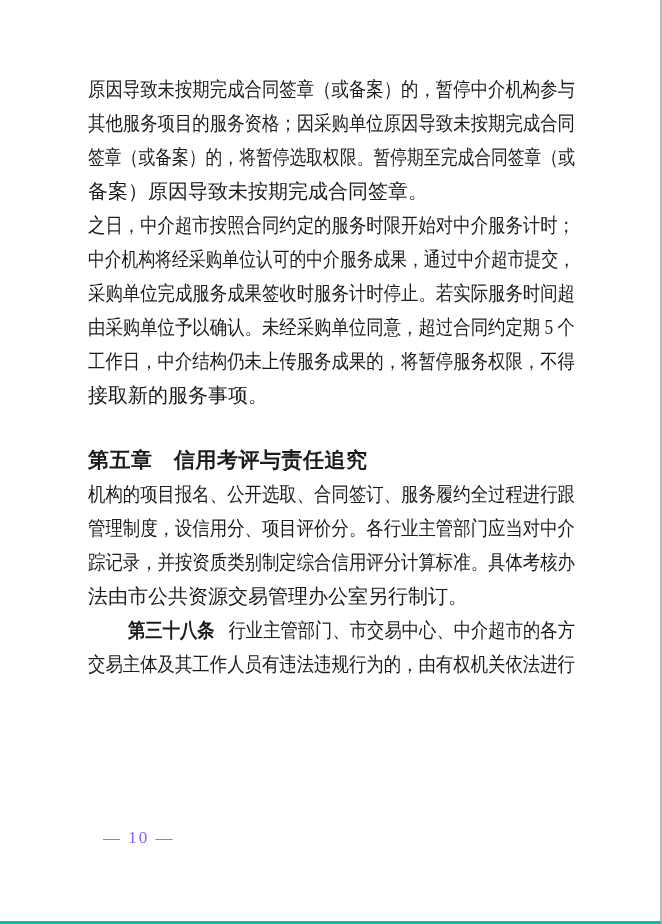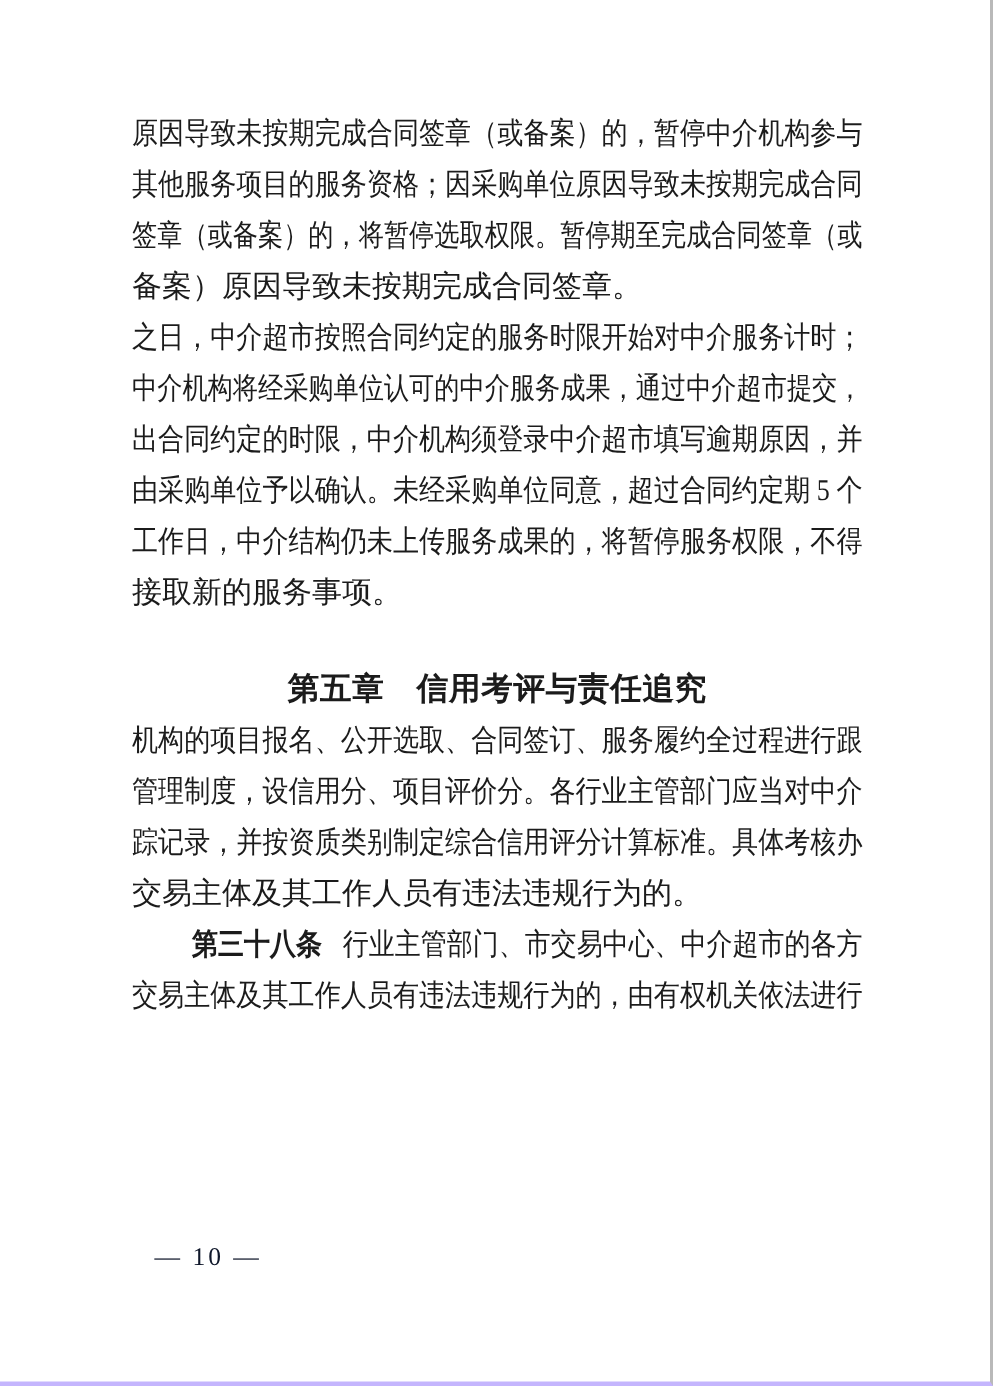--- a/index.html
+++ b/index.html
@@ -3,21 +3,21 @@
 <meta charset="utf-8">
 <style>
   html, body { margin: 0; padding: 0; background: #ffffff; }
   .page {
     position: relative;
     width: 662px;
     height: 924px;
     background: #ffffff;
     box-sizing: border-box;
     border-right: 2px solid #b9b9b9;
-    border-bottom: 3px solid #c4b5fd;
+    border-bottom: 3px solid #14b8a6;
     overflow: hidden;
     font-family: "Liberation Serif", "DejaVu Serif", serif;
     color: #1b1b1b;
   }
   .content {
     position: absolute;
     left: 88px;
     top: 72px;
     width: 487px;
   }
@@ -34,52 +34,51 @@
   }
   .line.indent .inner { margin-left: 40px; }
   .lead {
     font-weight: bold;
     margin-right: 16px;
   }
   .hline {
     height: 34px;
     line-height: 34px;
     margin-top: 31px;
-    text-align: center;
     font-weight: bold;
     font-size: 21px;
     font-family: "Liberation Sans", "DejaVu Sans", sans-serif;
     letter-spacing: 0.5px;
   }
   .footer {
     position: absolute;
     left: 103px;
     top: 828px;
     font-size: 17px;
     letter-spacing: 2px;
-    color: #0f172a;
+    color: #8b5cf6;
   }
 </style>
 </head>
 <body>
 
 <div class="page">
   <div class="content" id="doc-body">
       <div class="line"><span class="inner" style="transform: scaleX(0.869643);"><span>原因导致未按期完成合同签章（或备案）的，暂停中介机构参与</span></span></div>
       <div class="line"><span class="inner" style="transform: scaleX(0.869643);"><span>其他服务项目的服务资格；因采购单位原因导致未按期完成合同</span></span></div>
       <div class="line"><span class="inner" style="transform: scaleX(0.839655);"><span>签章（或备案）的，将暂停选取权限。暂停期至完成合同签章（或</span></span></div>
       <div class="line"><span class="inner"><span>备案）原因导致未按期完成合同签章。</span></span></div>
       <div class="line"><span class="inner" style="transform: scaleX(0.869643);"><span>之日，中介超市按照合同约定的服务时限开始对中介服务计时；</span></span></div>
       <div class="line"><span class="inner" style="transform: scaleX(0.839655);"><span>中介机构将经采购单位认可的中介服务成果，通过中介超市提交，</span></span></div>
-      <div class="line"><span class="inner" style="transform: scaleX(0.869643);"><span>出合同约定的时限，中介机构须登录中介超市填写逾期原因，并</span></span></div>
+      <div class="line"><span class="inner" style="transform: scaleX(0.869643);"><span>采购单位完成服务成果签收时服务计时停止。若实际服务时间超</span></span></div>
       <div class="line"><span class="inner" style="transform: scaleX(0.869643);"><span>由采购单位予以确认。未经采购单位同意，超过合同约定期 5 个</span></span></div>
       <div class="line"><span class="inner" style="transform: scaleX(0.869643);"><span>工作日，中介结构仍未上传服务成果的，将暂停服务权限，不得</span></span></div>
       <div class="line"><span class="inner"><span>接取新的服务事项。</span></span></div>
       <div class="hline">第五章　信用考评与责任追究</div>
       <div class="line"><span class="inner" style="transform: scaleX(0.869643);"><span>机构的项目报名、公开选取、合同签订、服务履约全过程进行跟</span></span></div>
       <div class="line"><span class="inner" style="transform: scaleX(0.869643);"><span>管理制度，设信用分、项目评价分。各行业主管部门应当对中介</span></span></div>
       <div class="line"><span class="inner" style="transform: scaleX(0.869643);"><span>踪记录，并按资质类别制定综合信用评分计算标准。具体考核办</span></span></div>
-      <div class="line"><span class="inner"><span>交易主体及其工作人员有违法违规行为的。</span></span></div>
+      <div class="line"><span class="inner"><span>法由市公共资源交易管理办公室另行制订。</span></span></div>
       <div class="line indent"><span class="inner" style="transform: scaleX(0.866279);"><b class="lead">第三十八条</b><span>行业主管部门、市交易中心、中介超市的各方</span></span></div>
       <div class="line"><span class="inner" style="transform: scaleX(0.869643);"><span>交易主体及其工作人员有违法违规行为的，由有权机关依法进行</span></span></div>
     </div>
   <div class="footer">— 10 —</div>
 </div>
 
 </body></html>

